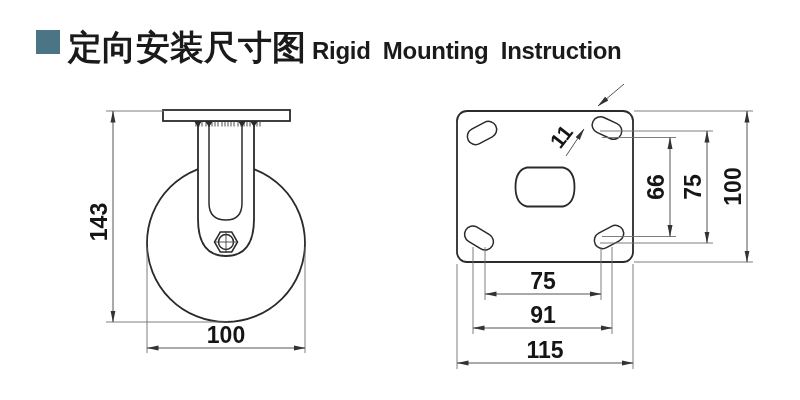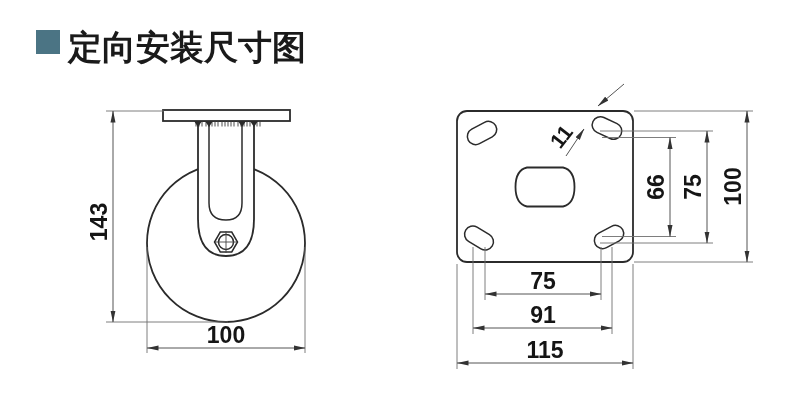--- a/index.html
+++ b/index.html
@@ -24,20 +24,21 @@
 </style>
 </head>
 <body>
 
 <div class="page">
 
   <svg class="bullet" width="24" height="24">
     <rect x="0" y="0" width="24" height="24" fill="#4b7484"></rect>
   </svg>
   <span class="t-zh">定向安装尺寸图</span>
+  <span class="t-en">Rigid Mounting Instruction</span>
 
   <svg class="canvas" width="800" height="400" viewBox="0 0 800 400">
     <defs>
       <marker id="arw" viewBox="0 0 12 6" refX="11.5" refY="3" markerWidth="12" markerHeight="6" orient="auto-start-reverse" markerUnits="userSpaceOnUse">
         <path d="M0,0.5 L12,3 L0,5.5 Z" fill="#333"></path>
       </marker>
     </defs>
 
     <g>
 

